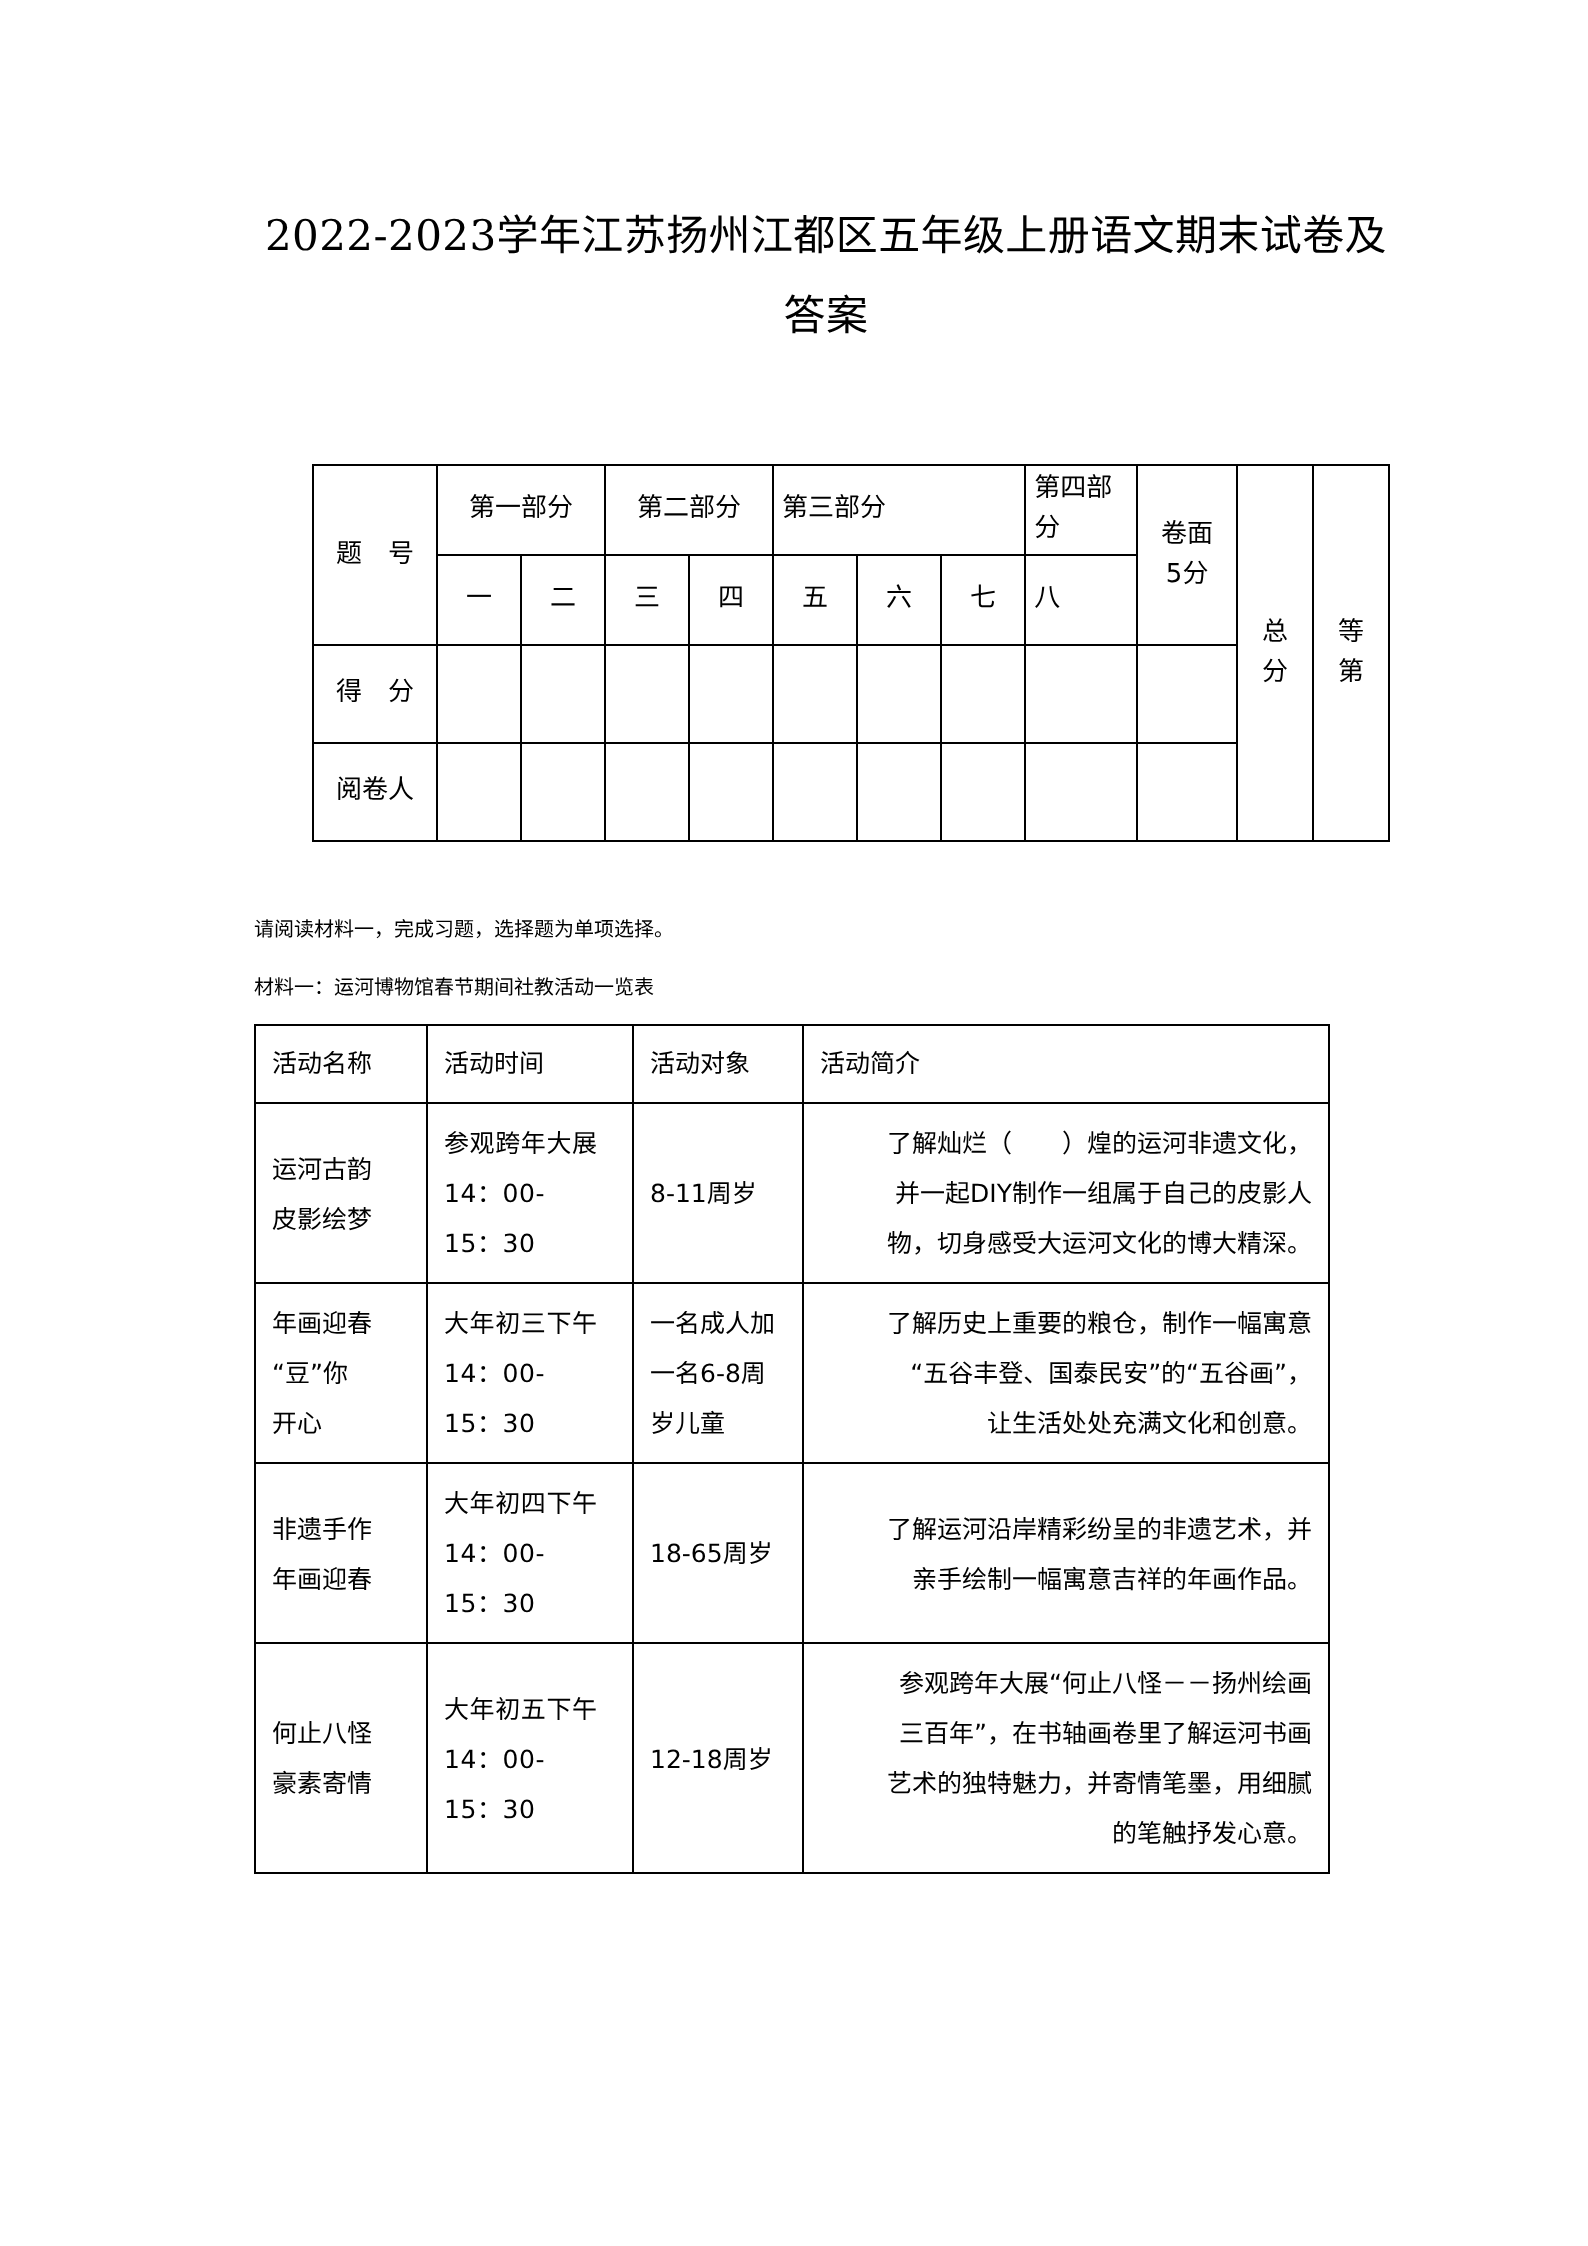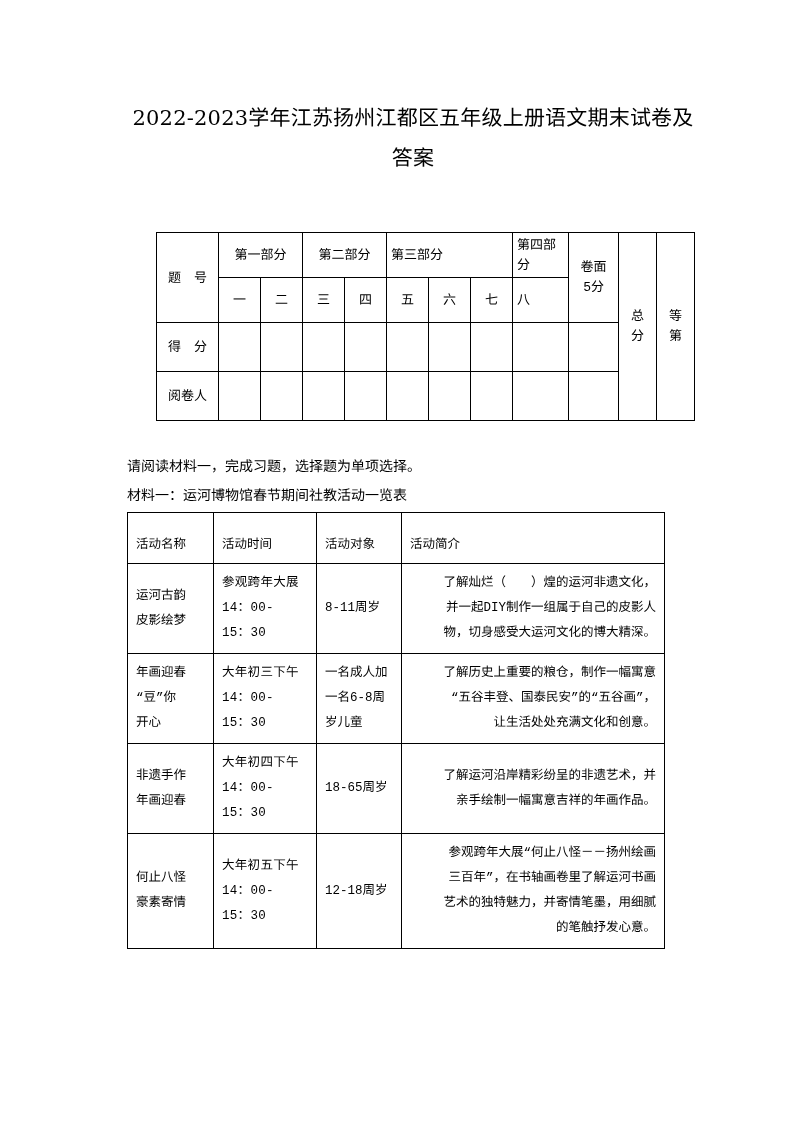--- a/index.html
+++ b/index.html
@@ -99,21 +99,21 @@
     text-align: left;
     padding-left: 7px;
   }
   .h-top   { height: 70px; }
   .h-num   { height: 40px; }
   .h-row   { height: 44px; }
 
   
   .para {
     position: absolute;
-    font-size: 14px;
+    font-size: 10px;
     line-height: 20px;
     font-family: "DejaVu Sans", "Liberation Sans", sans-serif;
     white-space: nowrap;
   }
   .para-1 { left: 111px; top: 456px; }
   .para-2 { left: 111px; top: 485px; }
 
   
   .act-table-wrap {
     position: absolute;
@@ -129,21 +129,21 @@
   }
   table.act-table td {
     border: 1.2px solid #000;
     vertical-align: middle;
     padding: 7px 8px;
     line-height: 2.0;
     font-family: "DejaVu Sans", "Liberation Sans", sans-serif;
   }
   table.act-table td.head {
     height: 30px;
-    padding-top: 16px;
+    padding-top: 4px;
     padding-bottom: 4px;
     line-height: 1.6;
   }
   .col-name  { width: 86px; }
   .col-time  { width: 103px; }
   .col-aud   { width: 85px; }
   .col-desc  { width: 263px; }
 
   .cell-name {
     text-align: left;
@@ -154,21 +154,21 @@
     line-height: 2.1;
   }
   .cell-aud {
     text-align: left;
     line-height: 2.0;
   }
   .cell-desc {
     text-align: right;
     line-height: 2.05;
   }
-  .brk { display: block; font-family: Liberation Mono, monospace; }
+  .brk { display: block; }
   .mono-ish { letter-spacing: 0.3px; }
 </style>
 </head>
 <body>
 
 <div class="page">
 
   <div class="doc-title">2022-2023学年江苏扬州江都区五年级上册语文期末试卷及答案</div>
 
 

